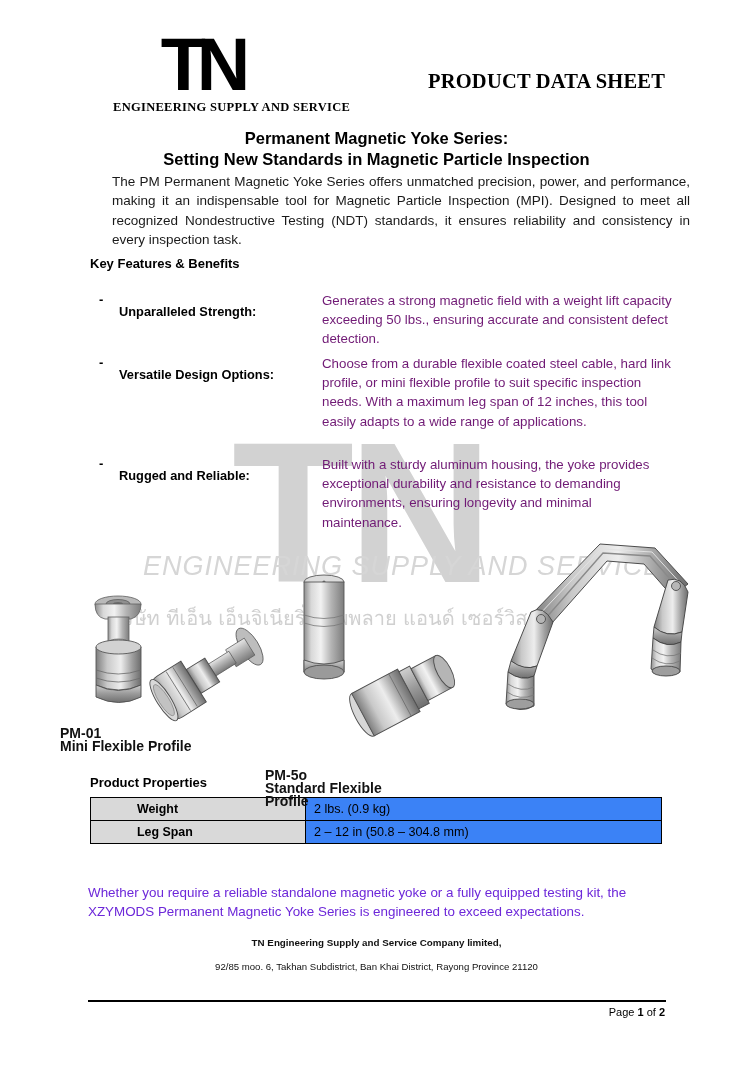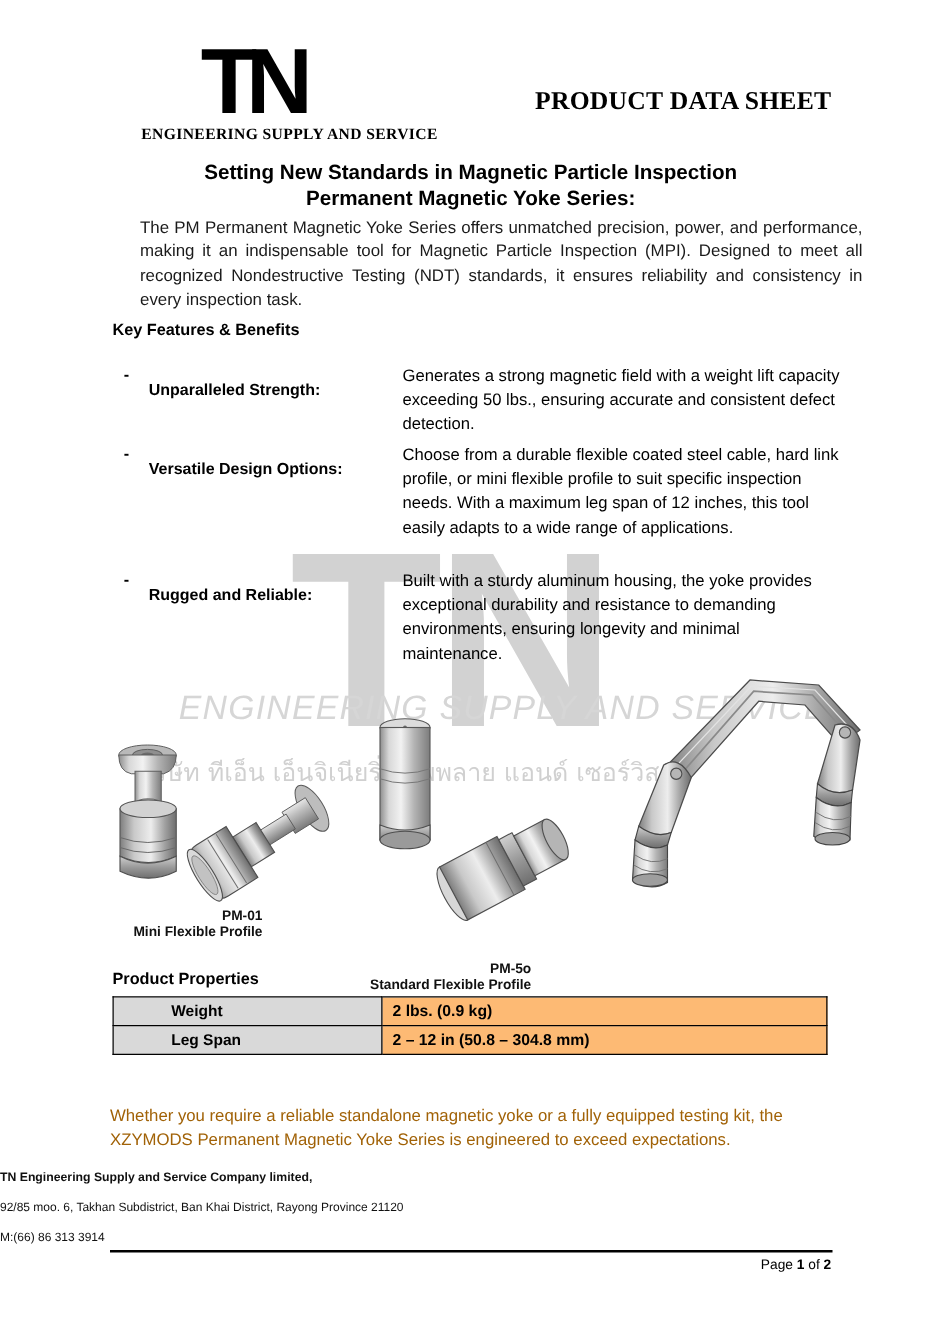--- a/index.html
+++ b/index.html
@@ -72,30 +72,30 @@
     font-size:13px;font-weight:bold;z-index:3;
   }
   .feature{position:absolute;left:99px;width:575px;z-index:3;}
   .feature .dash{position:absolute;left:0;top:0;font-size:13px;font-weight:bold;}
   .feature .fname{
     position:absolute;left:20px;top:12px;font-size:12.8px;font-weight:bold;
     width:200px;
   }
   .feature .fdesc{
     position:absolute;left:223px;top:-1px;width:350px;
-    font-size:13.3px;line-height:19.2px;color:#000000;
+    font-size:13.3px;line-height:19.2px;color:#701a75;
   }
   #feat0{top:292px;}
   #feat1{top:355px;}
   #feat2{top:456px;}
 
   
   .products{position:absolute;left:0;top:520px;width:753px;height:240px;z-index:2;}
   .caption{
-    position:absolute;text-align:right;font-size:11px;font-weight:bold;
+    position:absolute;text-align:left;font-size:14px;font-weight:bold;
     line-height:13px;z-index:4;color:#111;
   }
   #cap0{left:60px;top:727px;width:150px;}
   #cap1{left:265px;top:769px;width:160px;}
   #cap2{left:510px;top:727px;width:160px;}
 
   
   .pp-heading{
     position:absolute;left:90px;top:775px;font-size:13px;font-weight:bold;z-index:3;
   }
@@ -103,30 +103,30 @@
     position:absolute;left:90px;top:797px;width:572px;
     border-collapse:collapse;z-index:3;
   }
   table.props td{
     border:1px solid #000;height:20px;padding:1px 8px;
     font-size:12.6px;vertical-align:middle;
   }
   table.props td.k{
     width:160px;background:#d9d9d9;font-weight:bold;font-size:12.4px;padding-left:46px;
   }
-  table.props td.v{background:#fdba74;font-weight:bold;}
+  table.props td.v{background:#3b82f6;}
 
   .closing{
     position:absolute;left:88px;top:883px;width:580px;
-    font-size:13.4px;line-height:19px;z-index:3;color:#a16207;
+    font-size:13.4px;line-height:19px;z-index:3;color:#6d28d9;
   }
 
   
   .fline{
-    position:absolute;width:753px;text-align:left;z-index:3;
+    position:absolute;width:753px;text-align:center;z-index:3;
     font-size:9.6px;color:#111;
   }
   #fl0{top:937px;font-weight:bold;font-size:9.8px;}
   #fl1{top:961px;}
   #fl2{top:985px;}
   .foot-rule{
     position:absolute;left:88px;top:1000px;width:578px;
     border-top:2px solid #000;z-index:3;
   }
   .pagenum{
@@ -147,22 +147,22 @@
 
   <div class="header">
     <div class="logo">
       <div class="logo-tn">TN</div>
       <div class="logo-sub">ENGINEERING SUPPLY AND SERVICE</div>
     </div>
     <div class="sheet-title">PRODUCT DATA SHEET</div>
   </div>
 
   <div class="doc-title">
+    <div>Permanent Magnetic Yoke Series:</div>
     <div>Setting New Standards in Magnetic Particle Inspection</div>
-    <div>Permanent Magnetic Yoke Series:</div>
   </div>
 
   <div class="intro">The PM Permanent Magnetic Yoke Series offers unmatched precision, power, and performance, making it an indispensable tool for Magnetic Particle Inspection (MPI). Designed to meet all recognized Nondestructive Testing (NDT) standards, it ensures reliability and consistency in every inspection task.</div>
 
   <div class="kf-heading">Key Features &amp; Benefits</div>
 
   <div class="feature" id="feat0">
     <span class="dash">-</span>
     <span class="fname">Unparalleled Strength:</span>
     <span class="fdesc">Generates a strong magnetic field with a weight lift capacity exceeding 50 lbs., ensuring accurate and consistent defect detection.</span>
@@ -300,21 +300,20 @@
         <td class="k">Leg Span</td>
         <td class="v">2 – 12 in (50.8 – 304.8 mm)</td>
       </tr>
     </tbody>
   </table>
 
   <div class="closing">Whether you require a reliable standalone magnetic yoke or a fully equipped testing kit, the XZYMODS Permanent Magnetic Yoke Series is engineered to exceed expectations.</div>
 
   <div class="fline" id="fl0">TN  Engineering Supply and Service Company limited,</div>
   <div class="fline" id="fl1">92/85 moo. 6, Takhan Subdistrict, Ban Khai District, Rayong Province 21120</div>
-  <div class="fline" id="fl2">M:(66) 86 313 3914</div>
   <div class="foot-rule"></div>
   <div class="pagenum">
     <span>Page</span>
     <b>1</b>
     <span>of</span>
     <b>2</b>
   </div>
 
 </div>
 

